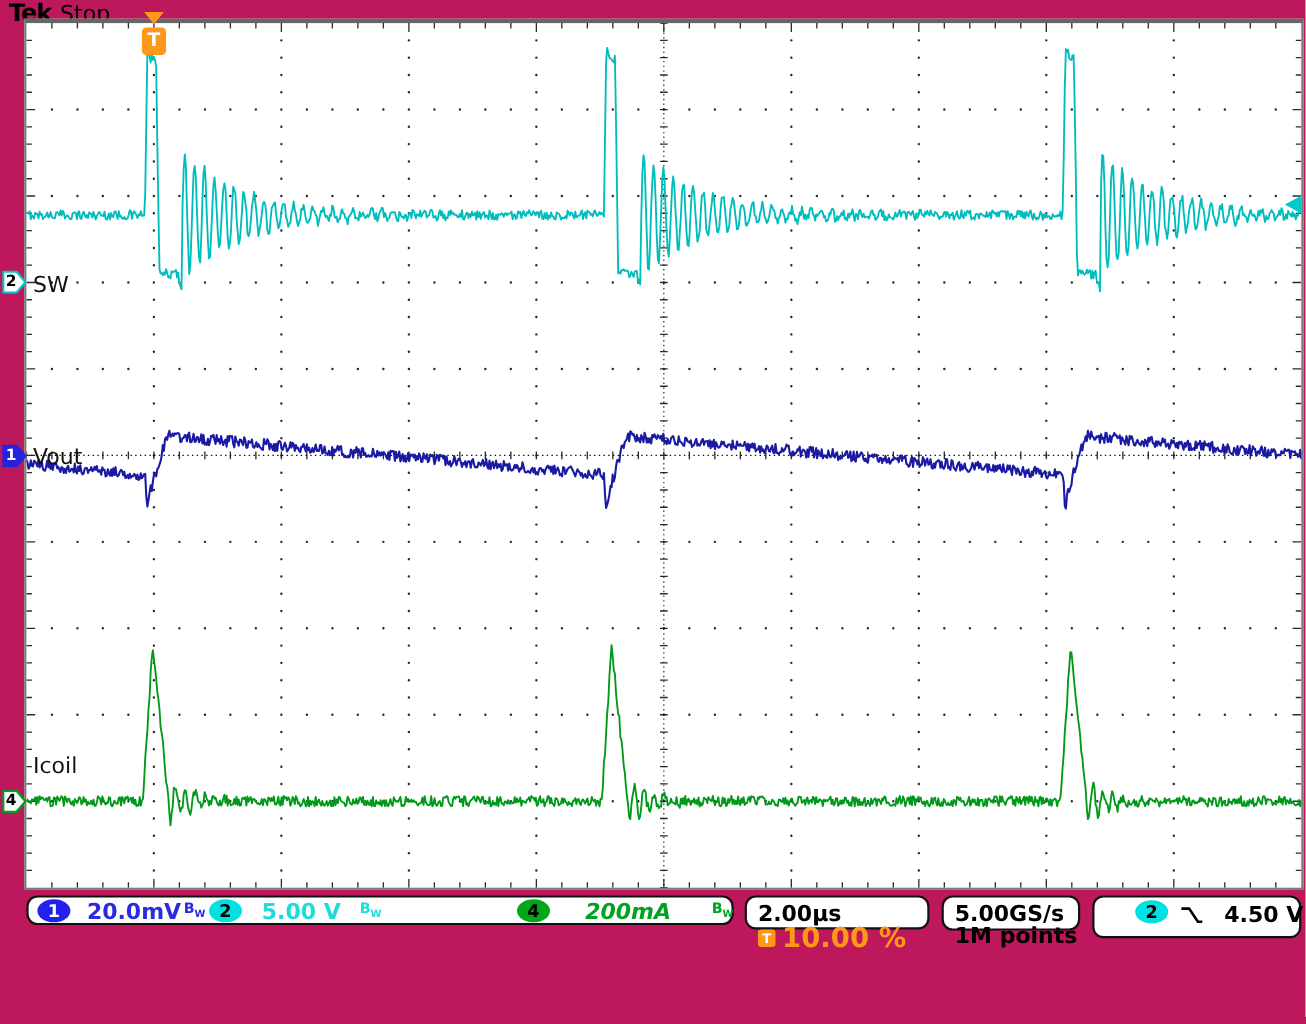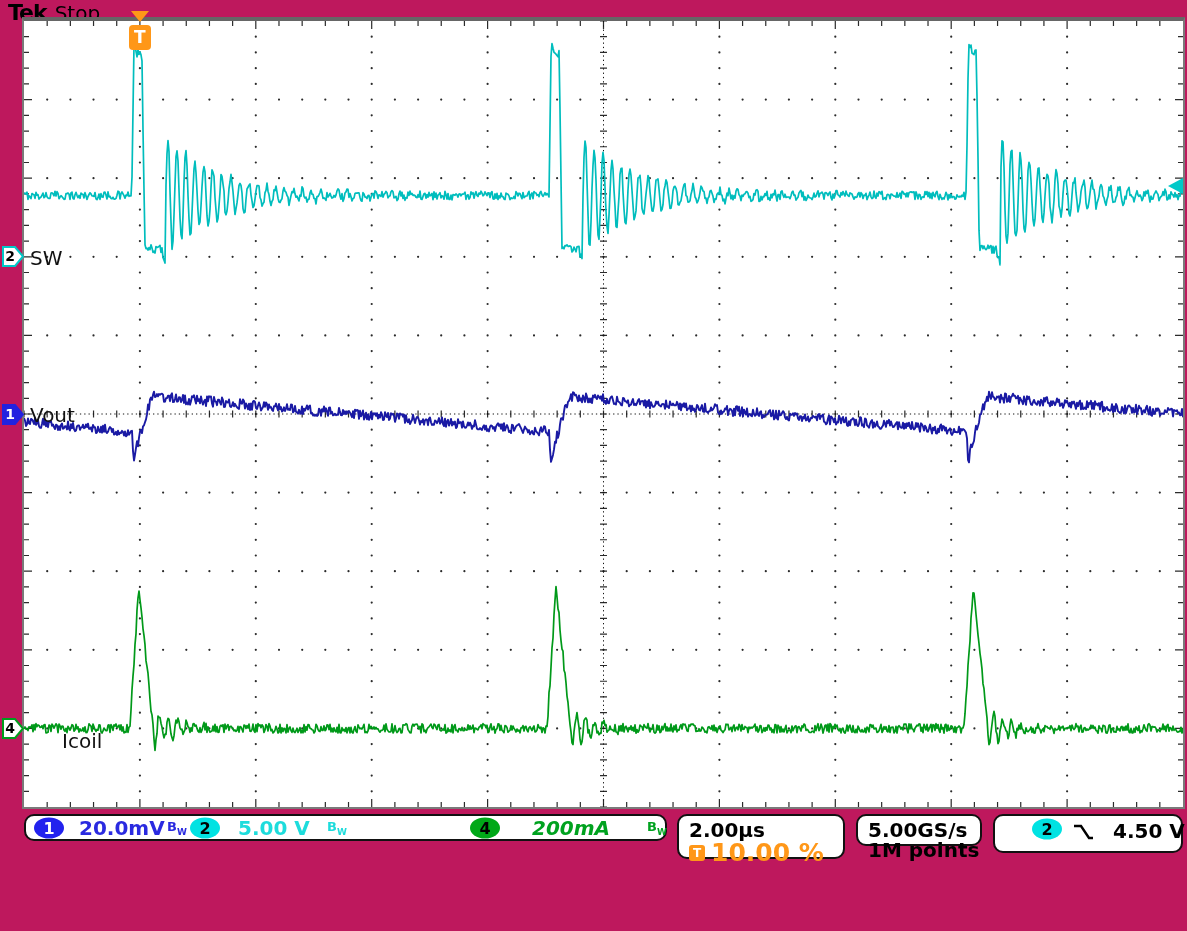--- a/index.html
+++ b/index.html
@@ -30,21 +30,21 @@
 
   
   .ch-marker{position:absolute;left:2px;width:22px;height:21px;}
   .ch-marker svg{display:block;}
   .ch-marker .digit{position:absolute;left:0;top:0;width:16px;height:21px;text-align:center;
                     font-size:14px;font-weight:bold;line-height:21px;}
 
   
   .box{position:absolute;border:2px solid #111;border-radius:10px;background:#fff;box-sizing:border-box;}
   #box-ch{left:24px;top:814px;width:643px;height:27px;}
-  #box-horiz{left:677px;top:814px;width:168px;height:45px;}
+  #box-horiz{left:677px;top:814px;width:168px;height:31px;}
   #box-acq{left:856px;top:814px;width:126px;height:32px;}
   #box-trig{left:993px;top:814px;width:190px;height:39px;}
 
   .badge{position:absolute;top:50%;transform:translateY(-50%);width:30px;height:21px;border-radius:50%;
          text-align:center;font-size:16px;font-weight:bold;line-height:21px;}
   .badge.b1{background:#2222ee;color:#fff;}
   .badge.b2{background:#00e2e2;color:#000;}
   .badge.b4{background:#00a818;color:#000;}
   .rd{position:absolute;top:50%;transform:translateY(-50%);font-size:20px;font-weight:bold;white-space:nowrap;}
   .rd.c1{color:#2a2ae0;}
@@ -79,21 +79,21 @@
         <line x1="579.5" y1="0" x2="579.5" y2="786" stroke="#141414" stroke-width="1" stroke-dasharray="1.3 3"></line>
         <line x1="0" y1="393" x2="1159" y2="393" stroke="#141414" stroke-width="1" stroke-dasharray="1.3 3"></line>
         <path d="M576,0h7M576,15.719999999999999h7M576,31.439999999999998h7M576,47.16h7M576,62.879999999999995h7M576,78.6h7M576,94.32h7M576,110.03999999999999h7M576,125.75999999999999h7M576,141.48h7M576,157.2h7M576,172.92h7M576,188.64h7M576,204.35999999999999h7M576,220.07999999999998h7M576,235.8h7M576,251.51999999999998h7M576,267.23999999999995h7M576,282.96h7M576,298.67999999999995h7M576,314.4h7M576,330.12h7M576,345.84h7M576,361.56h7M576,377.28h7M576,392.99999999999994h7M576,408.71999999999997h7M576,424.43999999999994h7M576,440.15999999999997h7M576,455.87999999999994h7M576,471.6h7M576,487.32h7M576,503.03999999999996h7M576,518.76h7M576,534.4799999999999h7M576,550.2h7M576,565.92h7M576,581.64h7M576,597.3599999999999h7M576,613.0799999999999h7M576,628.8h7M576,644.52h7M576,660.24h7M576,675.9599999999999h7M576,691.68h7M576,707.3999999999999h7M576,723.12h7M576,738.8399999999999h7M576,754.56h7M576,770.28h7M576,785.9999999999999h7M0,389.5v7M23.18,389.5v7M46.36,389.5v7M69.54,389.5v7M92.72,389.5v7M115.9,389.5v7M139.08,389.5v7M162.26000000000002,389.5v7M185.44,389.5v7M208.62000000000003,389.5v7M231.8,389.5v7M254.98000000000002,389.5v7M278.16,389.5v7M301.34000000000003,389.5v7M324.52000000000004,389.5v7M347.7,389.5v7M370.88,389.5v7M394.06000000000006,389.5v7M417.24000000000007,389.5v7M440.41999999999996,389.5v7M463.6,389.5v7M486.78000000000003,389.5v7M509.96000000000004,389.5v7M533.1400000000001,389.5v7M556.32,389.5v7M579.5,389.5v7M602.6800000000001,389.5v7M625.86,389.5v7M649.0400000000001,389.5v7M672.22,389.5v7M695.4,389.5v7M718.58,389.5v7M741.76,389.5v7M764.94,389.5v7M788.1200000000001,389.5v7M811.3,389.5v7M834.4800000000001,389.5v7M857.6600000000001,389.5v7M880.8399999999999,389.5v7M904.0200000000001,389.5v7M927.2,389.5v7M950.3800000000001,389.5v7M973.5600000000001,389.5v7M996.74,389.5v7M1019.9200000000001,389.5v7M1043.1,389.5v7M1066.2800000000002,389.5v7M1089.46,389.5v7M1112.64,389.5v7M1135.8200000000002,389.5v7M1159,389.5v7M23.18,0v5M23.18,781v5M46.36,0v5M46.36,781v5M69.54,0v5M69.54,781v5M92.72,0v5M92.72,781v5M115.9,0v8M115.9,778v8M139.08,0v5M139.08,781v5M162.26000000000002,0v5M162.26000000000002,781v5M185.44,0v5M185.44,781v5M208.62000000000003,0v5M208.62000000000003,781v5M231.8,0v8M231.8,778v8M254.98000000000002,0v5M254.98000000000002,781v5M278.16,0v5M278.16,781v5M301.34000000000003,0v5M301.34000000000003,781v5M324.52000000000004,0v5M324.52000000000004,781v5M347.7,0v8M347.7,778v8M370.88,0v5M370.88,781v5M394.06000000000006,0v5M394.06000000000006,781v5M417.24000000000007,0v5M417.24000000000007,781v5M440.41999999999996,0v5M440.41999999999996,781v5M463.6,0v8M463.6,778v8M486.78000000000003,0v5M486.78000000000003,781v5M509.96000000000004,0v5M509.96000000000004,781v5M533.1400000000001,0v5M533.1400000000001,781v5M556.32,0v5M556.32,781v5M579.5,0v8M579.5,778v8M602.6800000000001,0v5M602.6800000000001,781v5M625.86,0v5M625.86,781v5M649.0400000000001,0v5M649.0400000000001,781v5M672.22,0v5M672.22,781v5M695.4,0v8M695.4,778v8M718.58,0v5M718.58,781v5M741.76,0v5M741.76,781v5M764.94,0v5M764.94,781v5M788.1200000000001,0v5M788.1200000000001,781v5M811.3,0v8M811.3,778v8M834.4800000000001,0v5M834.4800000000001,781v5M857.6600000000001,0v5M857.6600000000001,781v5M880.8399999999999,0v5M880.8399999999999,781v5M904.0200000000001,0v5M904.0200000000001,781v5M927.2,0v8M927.2,778v8M950.3800000000001,0v5M950.3800000000001,781v5M973.5600000000001,0v5M973.5600000000001,781v5M996.74,0v5M996.74,781v5M1019.9200000000001,0v5M1019.9200000000001,781v5M1043.1,0v8M1043.1,778v8M1066.2800000000002,0v5M1066.2800000000002,781v5M1089.46,0v5M1089.46,781v5M1112.64,0v5M1112.64,781v5M1135.8200000000002,0v5M1135.8200000000002,781v5M0,15.719999999999999h5M1154,15.719999999999999h5M0,31.439999999999998h5M1154,31.439999999999998h5M0,47.16h5M1154,47.16h5M0,62.879999999999995h5M1154,62.879999999999995h5M0,78.6h8M1151,78.6h8M0,94.32h5M1154,94.32h5M0,110.03999999999999h5M1154,110.03999999999999h5M0,125.75999999999999h5M1154,125.75999999999999h5M0,141.48h5M1154,141.48h5M0,157.2h8M1151,157.2h8M0,172.92h5M1154,172.92h5M0,188.64h5M1154,188.64h5M0,204.35999999999999h5M1154,204.35999999999999h5M0,220.07999999999998h5M1154,220.07999999999998h5M0,235.8h8M1151,235.8h8M0,251.51999999999998h5M1154,251.51999999999998h5M0,267.23999999999995h5M1154,267.23999999999995h5M0,282.96h5M1154,282.96h5M0,298.67999999999995h5M1154,298.67999999999995h5M0,314.4h8M1151,314.4h8M0,330.12h5M1154,330.12h5M0,345.84h5M1154,345.84h5M0,361.56h5M1154,361.56h5M0,377.28h5M1154,377.28h5M0,392.99999999999994h8M1151,392.99999999999994h8M0,408.71999999999997h5M1154,408.71999999999997h5M0,424.43999999999994h5M1154,424.43999999999994h5M0,440.15999999999997h5M1154,440.15999999999997h5M0,455.87999999999994h5M1154,455.87999999999994h5M0,471.6h8M1151,471.6h8M0,487.32h5M1154,487.32h5M0,503.03999999999996h5M1154,503.03999999999996h5M0,518.76h5M1154,518.76h5M0,534.4799999999999h5M1154,534.4799999999999h5M0,550.2h8M1151,550.2h8M0,565.92h5M1154,565.92h5M0,581.64h5M1154,581.64h5M0,597.3599999999999h5M1154,597.3599999999999h5M0,613.0799999999999h5M1154,613.0799999999999h5M0,628.8h8M1151,628.8h8M0,644.52h5M1154,644.52h5M0,660.24h5M1154,660.24h5M0,675.9599999999999h5M1154,675.9599999999999h5M0,691.68h5M1154,691.68h5M0,707.3999999999999h8M1151,707.3999999999999h8M0,723.12h5M1154,723.12h5M0,738.8399999999999h5M1154,738.8399999999999h5M0,754.56h5M1154,754.56h5M0,770.28h5M1154,770.28h5" stroke="#141414" stroke-width="1.2" fill="none" opacity="0.9"></path>
         <polyline points="0,172.4 1,172.2 2,173.2 3,171.2 4,178.3 5,174.7 6,175.8 7,177.7 8,172.5 9,173.2 10,173.7 11,177.4 12,171.4 13,174.2 14,173.6 15,178.1 16,176.7 17,176.1 18,174.2 19,172.1 20,176.7 21,175.7 22,171.6 23,175.8 24,177.0 25,177.4 26,177.3 27,172.1 28,171.8 29,172.9 30,174.8 31,170.3 32,175.0 33,170.6 34,172.4 35,177.7 36,176.0 37,174.7 38,175.7 39,176.9 40,178.3 41,178.2 42,172.7 43,172.7 44,172.0 45,173.0 46,178.3 47,171.9 48,171.1 49,177.4 50,178.0 51,173.8 52,171.4 53,174.3 54,176.7 55,174.5 56,177.3 57,172.1 58,173.1 59,173.4 60,176.9 61,171.7 62,174.7 63,178.5 64,175.5 65,173.5 66,171.8 67,172.8 68,175.0 69,175.0 70,175.4 71,171.5 72,177.8 73,178.7 74,176.7 75,173.0 76,178.4 77,172.7 78,176.0 79,176.3 80,171.4 81,171.2 82,174.0 83,178.0 84,170.9 85,175.9 86,175.3 87,177.5 88,177.8 89,176.3 90,178.2 91,178.1 92,177.4 93,174.2 94,170.2 95,170.8 96,178.0 97,172.5 98,171.0 99,172.8 100,174.6 101,177.2 102,174.0 103,174.7 104,171.0 105,175.3 106,174.8 107,174.9 108,156.0 109,89.5 110,23.8 111,23.6 112,30.3 113,35.8 114,28.8 115,33.5 116,31.1 117,33.8 118,39.8 119,108.8 120,168.9 121,223.7 122,227.6 123,227.2 124,229.1 125,226.6 126,228.7 127,223.8 128,226.9 129,231.4 130,230.2 131,232.1 132,225.5 133,226.5 134,226.1 135,225.4 136,224.4 137,231.4 138,226.8 139,236.5 140,239.1 141,242.1 142,163.9 143,132.6 144,119.5 145,130.7 146,170.0 147,200.6 148,228.3 149,220.1 150,193.8 151,163.7 152,135.7 153,129.9 154,140.0 155,169.1 156,197.1 157,213.5 158,217.7 159,194.4 160,161.1 161,136.6 162,129.6 163,144.9 164,174.4 165,197.6 166,213.9 167,212.2 168,191.7 169,168.7 170,147.8 171,140.2 172,151.8 173,170.2 174,190.2 175,203.5 176,200.9 177,185.0 178,165.6 179,151.2 180,145.7 181,150.9 182,173.6 183,194.7 184,205.0 185,200.4 186,188.5 187,166.4 188,148.8 189,151.4 190,155.1 191,176.5 192,189.0 193,200.9 194,197.4 195,184.6 196,171.2 197,153.5 198,155.3 199,163.2 200,170.0 201,191.2 202,193.8 203,190.0 204,180.3 205,167.5 206,161.0 207,153.3 208,161.4 209,170.5 210,182.6 211,193.5 212,187.7 213,181.9 214,173.4 215,164.5 216,162.5 217,164.3 218,172.0 219,187.5 220,191.8 221,191.1 222,178.2 223,168.0 224,166.3 225,164.2 226,163.0 227,173.8 228,179.8 229,186.5 230,184.8 231,178.1 232,169.8 233,164.7 234,164.5 235,165.0 236,176.5 237,178.8 238,185.2 239,182.6 240,181.2 241,171.6 242,169.4 243,162.2 244,170.2 245,173.6 246,180.3 247,184.5 248,180.3 249,178.5 250,168.9 251,169.7 252,165.2 253,171.2 254,177.2 255,181.0 256,181.6 257,179.2 258,177.7 259,170.0 260,166.6 261,170.3 262,171.2 263,174.5 264,176.1 265,184.4 266,179.3 267,174.6 268,170.6 269,171.6 270,167.4 271,172.8 272,176.2 273,175.1 274,177.6 275,179.9 276,174.0 277,175.1 278,165.8 279,167.4 280,175.3 281,177.1 282,176.1 283,181.2 284,178.4 285,178.1 286,172.1 287,169.3 288,173.2 289,173.3 290,177.5 291,177.5 292,183.0 293,175.7 294,175.5 295,173.6 296,171.5 297,168.0 298,171.8 299,177.4 300,176.8 301,177.7 302,179.4 303,171.7 304,176.0 305,174.6 306,172.3 307,175.1 308,177.1 309,176.6 310,174.4 311,176.2 312,174.1 313,169.9 314,167.9 315,169.0 316,174.9 317,178.2 318,172.7 319,180.3 320,177.6 321,172.0 322,170.9 323,168.0 324,168.3 325,176.4 326,172.5 327,175.8 328,180.0 329,177.5 330,176.9 331,172.6 332,172.0 333,172.2 334,171.9 335,171.9 336,176.4 337,179.5 338,180.2 339,171.7 340,173.0 341,176.1 342,176.0 343,177.6 344,174.6 345,174.3 346,180.0 347,176.2 348,173.0 349,172.4 350,177.2 351,169.8 352,170.6 353,173.0 354,177.4 355,173.8 356,174.4 357,175.4 358,170.6 359,176.2 360,173.4 361,172.4 362,170.5 363,171.7 364,176.8 365,175.3 366,174.9 367,170.8 368,169.6 369,170.8 370,176.8 371,176.4 372,175.3 373,179.6 374,178.3 375,172.7 376,170.1 377,175.0 378,171.2 379,177.5 380,174.1 381,179.3 382,176.6 383,177.1 384,171.2 385,174.4 386,170.2 387,173.5 388,172.5 389,174.3 390,174.1 391,174.5 392,176.3 393,176.6 394,173.7 395,176.1 396,170.0 397,178.2 398,178.4 399,175.4 400,172.7 401,172.3 402,177.2 403,173.5 404,176.1 405,171.4 406,174.9 407,174.2 408,172.4 409,178.7 410,170.9 411,176.4 412,172.1 413,178.0 414,174.2 415,173.3 416,171.7 417,176.9 418,174.7 419,175.2 420,178.2 421,170.4 422,173.7 423,178.1 424,172.5 425,178.4 426,178.4 427,174.2 428,178.9 429,173.6 430,173.9 431,174.3 432,172.9 433,173.8 434,176.1 435,173.0 436,172.8 437,174.8 438,173.2 439,173.2 440,172.8 441,171.2 442,178.3 443,174.4 444,173.8 445,178.1 446,176.6 447,170.9 448,173.0 449,171.7 450,177.2 451,173.0 452,170.7 453,174.5 454,175.5 455,172.0 456,173.2 457,170.2 458,172.1 459,174.8 460,173.8 461,170.9 462,172.8 463,174.7 464,171.8 465,171.8 466,176.5 467,171.8 468,170.6 469,177.7 470,178.2 471,172.9 472,177.4 473,172.3 474,178.5 475,174.8 476,176.9 477,172.1 478,175.6 479,175.5 480,178.0 481,178.6 482,172.2 483,172.9 484,173.2 485,174.9 486,178.6 487,176.8 488,177.4 489,177.3 490,175.5 491,177.6 492,170.6 493,172.1 494,175.0 495,172.2 496,172.5 497,175.3 498,177.6 499,171.5 500,176.6 501,175.6 502,175.0 503,175.0 504,172.2 505,170.3 506,178.2 507,173.7 508,172.0 509,177.6 510,170.5 511,171.7 512,172.0 513,174.3 514,173.6 515,175.7 516,171.5 517,170.4 518,173.7 519,175.4 520,173.7 521,171.7 522,174.0 523,172.4 524,173.7 525,175.9 526,104.2 527,35.2 528,22.6 529,27.3 530,31.3 531,32.2 532,33.2 533,34.5 534,35.8 535,29.7 536,88.6 537,157.5 538,227.5 539,226.2 540,227.8 541,224.5 542,224.9 543,223.8 544,225.3 545,225.3 546,224.8 547,225.6 548,231.0 549,229.8 550,226.1 551,228.3 552,230.8 553,225.9 554,225.5 555,225.3 556,236.0 557,233.0 558,237.6 559,175.2 560,136.3 561,120.0 562,126.7 563,160.7 564,192.6 565,223.2 566,224.1 567,201.3 568,167.3 569,144.4 570,129.3 571,136.9 572,159.4 573,191.7 574,213.8 575,218.3 576,196.5 577,172.8 578,142.2 579,131.3 580,139.7 581,166.3 582,190.0 583,205.7 584,212.4 585,194.1 586,171.8 587,149.3 588,139.3 589,148.2 590,169.0 591,185.0 592,205.5 593,206.4 594,190.4 595,175.5 596,153.2 597,147.6 598,147.2 599,171.3 600,188.0 601,201.3 602,202.8 603,190.6 604,168.7 605,153.4 606,148.1 607,154.5 608,169.5 609,184.1 610,198.7 611,195.4 612,189.9 613,173.0 614,157.1 615,156.5 616,154.3 617,165.7 618,187.2 619,191.3 620,193.0 621,183.2 622,172.9 623,164.3 624,154.5 625,157.6 626,170.9 627,180.8 628,189.8 629,190.2 630,184.6 631,170.3 632,159.0 633,158.7 634,158.0 635,167.8 636,179.2 637,189.9 638,188.5 639,183.7 640,169.3 641,165.0 642,158.9 643,161.6 644,170.1 645,178.2 646,187.5 647,187.1 648,181.7 649,169.7 650,166.0 651,165.3 652,167.3 653,171.8 654,183.5 655,184.1 656,181.2 657,179.7 658,173.6 659,167.4 660,163.6 661,162.7 662,174.6 663,175.4 664,181.2 665,181.0 666,179.8 667,173.2 668,169.6 669,162.3 670,168.3 671,176.0 672,177.7 673,181.8 674,180.0 675,176.8 676,171.3 677,165.2 678,166.7 679,170.0 680,170.5 681,177.4 682,177.1 683,182.3 684,177.3 685,175.8 686,170.2 687,169.4 688,172.2 689,175.3 690,181.4 691,177.9 692,178.3 693,173.2 694,172.0 695,173.5 696,166.1 697,173.7 698,174.3 699,179.8 700,178.1 701,182.8 702,177.7 703,172.1 704,174.7 705,167.0 706,172.2 707,177.9 708,174.1 709,178.7 710,174.5 711,177.2 712,170.2 713,167.8 714,168.4 715,173.8 716,175.0 717,179.6 718,174.0 719,175.3 720,173.3 721,172.8 722,170.9 723,170.6 724,172.2 725,176.6 726,175.3 727,180.4 728,179.7 729,178.7 730,172.5 731,174.1 732,169.2 733,168.7 734,170.3 735,180.4 736,180.1 737,175.4 738,179.0 739,175.7 740,175.8 741,172.6 742,174.5 743,170.4 744,178.3 745,176.9 746,179.3 747,173.3 748,176.8 749,172.8 750,173.9 751,169.2 752,175.1 753,180.0 754,173.6 755,173.7 756,178.4 757,170.7 758,169.8 759,174.0 760,176.3 761,173.2 762,176.5 763,176.2 764,176.0 765,176.0 766,177.7 767,174.7 768,171.1 769,170.2 770,174.4 771,174.2 772,179.1 773,177.5 774,176.3 775,171.9 776,170.4 777,169.5 778,175.6 779,171.0 780,179.1 781,175.7 782,179.5 783,177.6 784,174.0 785,176.4 786,176.8 787,177.0 788,178.6 789,176.0 790,172.1 791,176.1 792,175.4 793,172.3 794,169.9 795,175.8 796,172.4 797,172.0 798,171.1 799,173.0 800,178.1 801,171.9 802,171.7 803,172.7 804,174.5 805,172.2 806,170.9 807,176.7 808,178.9 809,173.0 810,177.1 811,174.5 812,169.6 813,169.7 814,173.9 815,174.6 816,176.1 817,171.6 818,174.0 819,170.6 820,173.1 821,175.0 822,170.2 823,173.3 824,174.6 825,175.4 826,171.8 827,172.6 828,173.1 829,175.9 830,178.2 831,175.8 832,176.4 833,176.0 834,172.5 835,171.5 836,176.0 837,171.7 838,173.1 839,177.5 840,174.2 841,174.5 842,172.3 843,178.6 844,176.0 845,174.1 846,171.1 847,175.8 848,177.6 849,176.8 850,170.1 851,175.8 852,177.4 853,172.2 854,175.0 855,170.7 856,171.1 857,173.0 858,170.4 859,178.5 860,177.5 861,176.6 862,178.6 863,173.8 864,173.4 865,173.9 866,177.7 867,173.0 868,173.3 869,174.3 870,175.1 871,175.2 872,176.3 873,171.7 874,176.2 875,174.7 876,172.1 877,177.4 878,170.3 879,171.0 880,173.2 881,172.6 882,175.8 883,171.8 884,175.9 885,171.8 886,171.1 887,170.8 888,171.5 889,171.1 890,170.9 891,178.3 892,170.9 893,173.7 894,177.9 895,173.4 896,173.8 897,178.4 898,176.2 899,175.8 900,176.4 901,170.6 902,173.5 903,170.6 904,175.6 905,171.3 906,177.0 907,172.4 908,177.6 909,171.4 910,174.3 911,175.8 912,171.5 913,170.3 914,175.6 915,178.6 916,173.3 917,176.1 918,178.4 919,176.9 920,178.0 921,174.9 922,171.3 923,173.6 924,178.8 925,173.6 926,176.9 927,173.2 928,176.6 929,175.6 930,175.6 931,178.2 932,177.8 933,173.8 934,175.6 935,176.1 936,175.2 937,175.9 938,174.2 939,175.4 940,171.3 941,178.4 942,171.1 943,124.4 944,57.4 945,23.6 946,26.4 947,24.1 948,32.2 949,32.8 950,33.6 951,29.4 952,29.0 953,75.4 954,136.5 955,209.4 956,229.4 957,224.8 958,224.6 959,227.7 960,225.0 961,227.7 962,228.7 963,227.4 964,224.2 965,227.5 966,225.2 967,224.6 968,232.2 969,225.4 970,232.1 971,226.6 972,225.2 973,234.0 974,236.7 975,235.9 976,243.9 977,146.1 978,119.9 979,120.9 980,146.2 981,188.5 982,215.0 983,222.2 984,212.4 985,179.2 986,143.5 987,130.6 988,129.4 989,158.2 990,189.0 991,211.9 992,214.6 993,209.3 994,182.0 995,151.6 996,131.6 997,139.5 998,158.4 999,188.7 1000,207.5 1001,210.9 1002,202.1 1003,176.3 1004,149.5 1005,141.4 1006,144.5 1007,159.8 1008,181.3 1009,198.5 1010,204.9 1011,198.2 1012,179.8 1013,160.3 1014,147.5 1015,147.0 1016,163.9 1017,179.2 1018,196.9 1019,201.3 1020,191.9 1021,174.7 1022,160.2 1023,153.3 1024,154.9 1025,162.9 1026,185.8 1027,192.6 1028,201.8 1029,191.3 1030,179.5 1031,158.8 1032,148.7 1033,152.8 1034,162.8 1035,185.1 1036,188.7 1037,196.1 1038,188.7 1039,172.9 1040,160.7 1041,159.1 1042,159.0 1043,166.5 1044,176.9 1045,192.7 1046,194.9 1047,187.9 1048,174.0 1049,161.7 1050,161.8 1051,156.8 1052,171.7 1053,180.4 1054,190.8 1055,185.8 1056,181.1 1057,170.6 1058,165.7 1059,163.4 1060,159.2 1061,166.3 1062,182.2 1063,187.6 1064,186.4 1065,180.3 1066,172.2 1067,164.7 1068,159.1 1069,167.9 1070,168.4 1071,175.5 1072,188.2 1073,182.3 1074,179.1 1075,175.0 1076,166.2 1077,163.6 1078,165.8 1079,174.9 1080,176.6 1081,181.3 1082,184.3 1083,178.5 1084,175.3 1085,166.1 1086,169.2 1087,164.5 1088,175.0 1089,181.3 1090,181.0 1091,180.7 1092,176.5 1093,174.5 1094,166.2 1095,169.1 1096,165.7 1097,174.1 1098,180.3 1099,184.5 1100,182.3 1101,175.4 1102,177.9 1103,170.2 1104,168.4 1105,166.3 1106,174.5 1107,173.8 1108,175.8 1109,176.3 1110,180.8 1111,176.7 1112,172.9 1113,169.7 1114,174.0 1115,175.4 1116,174.0 1117,175.8 1118,179.7 1119,177.3 1120,170.8 1121,175.0 1122,170.1 1123,172.4 1124,169.2 1125,175.6 1126,181.0 1127,175.2 1128,178.2 1129,178.0 1130,173.6 1131,171.9 1132,170.0 1133,171.9 1134,173.4 1135,179.6 1136,176.9 1137,175.6 1138,174.6 1139,170.6 1140,174.4 1141,168.2 1142,170.7 1143,179.0 1144,178.2 1145,173.9 1146,177.8 1147,170.8 1148,173.1 1149,174.0 1150,176.0 1151,171.6 1152,175.9 1153,173.6 1154,178.6 1155,174.5 1156,175.0 1157,168.5 1158,168.7 1159,170.2 " fill="none" stroke="#00bdbd" stroke-width="1.7" stroke-linejoin="round"></polyline>
         <polyline points="0,397.0 1,399.6 2,405.1 3,403.2 4,397.5 5,402.4 6,403.0 7,397.9 8,398.6 9,400.3 10,403.0 11,397.1 12,403.9 13,402.2 14,399.0 15,405.2 16,406.7 17,406.9 18,402.8 19,397.7 20,403.8 21,398.6 22,405.4 23,400.5 24,406.2 25,400.2 26,401.0 27,400.1 28,404.7 29,403.4 30,406.1 31,408.1 32,403.6 33,404.3 34,409.0 35,405.2 36,409.0 37,404.1 38,402.5 39,407.8 40,407.1 41,405.1 42,405.4 43,408.4 44,400.4 45,407.9 46,409.4 47,403.2 48,407.2 49,402.0 50,408.2 51,410.2 52,409.5 53,405.2 54,404.4 55,404.4 56,408.9 57,406.4 58,406.3 59,403.7 60,407.3 61,406.7 62,403.4 63,406.0 64,402.6 65,407.7 66,407.9 67,406.4 68,410.6 69,403.9 70,406.2 71,406.1 72,412.1 73,411.4 74,405.7 75,409.7 76,411.3 77,405.8 78,411.7 79,404.8 80,410.8 81,403.7 82,410.9 83,412.0 84,410.7 85,407.8 86,406.1 87,407.1 88,411.0 89,407.9 90,413.5 91,413.1 92,410.8 93,414.0 94,409.7 95,413.4 96,411.7 97,412.0 98,409.8 99,410.8 100,414.5 101,410.5 102,415.3 103,414.3 104,409.2 105,413.7 106,412.1 107,410.2 108,409.8 109,430.2 110,439.5 111,433.5 112,426.8 113,420.1 114,425.4 115,416.6 116,410.4 117,408.8 118,412.1 119,405.4 120,404.3 121,401.3 122,398.4 123,393.2 124,383.5 125,388.9 126,378.4 127,376.5 128,378.9 129,373.9 130,370.6 131,376.1 132,375.5 133,373.1 134,375.3 135,373.0 136,373.7 137,372.9 138,372.7 139,373.7 140,380.8 141,380.6 142,377.3 143,377.1 144,374.6 145,374.7 146,380.2 147,374.0 148,372.3 149,381.1 150,380.9 151,378.0 152,373.4 153,380.7 154,380.3 155,376.3 156,376.5 157,381.0 158,378.9 159,373.9 160,382.0 161,374.4 162,383.3 163,381.6 164,383.4 165,378.0 166,383.7 167,380.2 168,375.2 169,376.1 170,374.3 171,378.8 172,382.6 173,374.6 174,380.1 175,378.2 176,382.4 177,375.5 178,380.5 179,383.6 180,380.2 181,378.7 182,385.1 183,375.5 184,380.2 185,375.3 186,375.8 187,375.5 188,382.4 189,385.7 190,375.9 191,380.3 192,380.7 193,384.2 194,378.6 195,378.7 196,381.3 197,383.6 198,376.5 199,379.1 200,386.0 201,385.9 202,380.0 203,381.3 204,381.5 205,378.5 206,385.2 207,386.1 208,384.5 209,381.1 210,385.4 211,382.8 212,384.9 213,386.3 214,387.2 215,387.9 216,378.1 217,382.1 218,382.8 219,378.4 220,380.0 221,387.5 222,382.5 223,384.7 224,388.3 225,382.6 226,389.0 227,382.4 228,388.9 229,380.6 230,379.9 231,381.0 232,387.2 233,387.9 234,384.6 235,381.5 236,384.4 237,389.5 238,387.8 239,386.0 240,381.1 241,385.9 242,381.5 243,383.1 244,388.9 245,383.5 246,386.7 247,386.0 248,388.8 249,390.0 250,385.1 251,385.3 252,382.6 253,386.2 254,389.4 255,383.0 256,388.4 257,386.1 258,390.5 259,389.6 260,386.3 261,390.0 262,387.7 263,383.1 264,388.9 265,387.9 266,389.1 267,383.5 268,383.6 269,391.4 270,390.2 271,384.9 272,390.8 273,391.4 274,392.7 275,388.8 276,392.0 277,392.7 278,385.4 279,393.1 280,387.6 281,389.7 282,387.2 283,384.4 284,388.5 285,385.2 286,384.6 287,392.5 288,391.8 289,394.5 290,393.5 291,394.8 292,393.7 293,394.9 294,394.2 295,387.6 296,389.0 297,394.9 298,388.2 299,390.6 300,385.5 301,390.5 302,387.3 303,390.7 304,394.9 305,386.6 306,386.5 307,392.6 308,390.8 309,394.4 310,393.9 311,392.7 312,394.2 313,393.4 314,393.8 315,386.9 316,391.1 317,394.1 318,394.3 319,388.9 320,393.0 321,390.3 322,393.2 323,390.3 324,391.9 325,390.1 326,391.7 327,393.9 328,396.2 329,390.2 330,397.1 331,388.7 332,389.9 333,389.0 334,389.3 335,397.9 336,389.8 337,395.3 338,393.0 339,389.5 340,398.5 341,395.8 342,391.7 343,398.3 344,393.4 345,398.8 346,396.4 347,390.9 348,398.3 349,392.1 350,393.2 351,392.2 352,394.8 353,392.2 354,397.6 355,393.6 356,396.6 357,391.2 358,393.6 359,399.0 360,398.6 361,391.1 362,394.9 363,396.0 364,392.0 365,399.0 366,397.7 367,392.3 368,393.6 369,392.7 370,394.8 371,400.9 372,397.4 373,392.5 374,393.3 375,397.8 376,392.4 377,393.6 378,393.2 379,395.7 380,393.5 381,401.8 382,394.1 383,400.0 384,401.3 385,398.1 386,403.0 387,400.8 388,399.1 389,393.6 390,397.9 391,402.0 392,397.9 393,396.0 394,396.3 395,399.2 396,403.5 397,399.9 398,401.2 399,398.2 400,403.7 401,399.4 402,398.3 403,398.8 404,404.2 405,397.7 406,396.4 407,401.3 408,403.9 409,403.5 410,403.7 411,399.4 412,400.2 413,402.2 414,399.8 415,397.1 416,402.7 417,401.0 418,396.4 419,403.1 420,405.1 421,397.7 422,405.7 423,400.5 424,398.8 425,404.6 426,401.9 427,397.9 428,404.6 429,401.0 430,403.4 431,400.6 432,407.1 433,405.9 434,398.2 435,402.4 436,401.3 437,401.1 438,406.7 439,400.4 440,405.4 441,406.8 442,406.5 443,404.6 444,401.5 445,404.5 446,401.7 447,403.9 448,407.9 449,404.7 450,405.5 451,399.2 452,403.4 453,407.7 454,408.4 455,408.3 456,407.0 457,408.2 458,408.9 459,405.7 460,404.3 461,408.6 462,404.7 463,410.1 464,408.4 465,410.4 466,405.9 467,404.4 468,404.8 469,407.7 470,406.1 471,410.0 472,405.7 473,403.6 474,402.3 475,404.9 476,403.2 477,407.8 478,403.2 479,409.9 480,402.2 481,409.5 482,406.5 483,404.1 484,406.6 485,411.0 486,409.9 487,412.1 488,403.7 489,404.3 490,409.9 491,407.6 492,405.4 493,404.3 494,403.8 495,403.0 496,405.2 497,407.1 498,409.6 499,412.0 500,408.6 501,405.6 502,407.5 503,408.5 504,411.4 505,409.1 506,413.3 507,411.6 508,409.9 509,412.8 510,413.5 511,406.8 512,410.2 513,411.3 514,412.5 515,414.3 516,409.1 517,406.2 518,410.9 519,409.4 520,405.2 521,405.6 522,411.5 523,412.4 524,414.3 525,409.0 526,428.7 527,440.8 528,437.5 529,433.9 530,428.4 531,420.6 532,421.8 533,410.4 534,416.8 535,412.8 536,403.4 537,397.4 538,397.1 539,398.8 540,390.4 541,384.5 542,383.9 543,386.4 544,380.8 545,379.8 546,377.5 547,373.1 548,380.0 549,371.2 550,371.9 551,374.3 552,373.7 553,376.8 554,380.3 555,374.5 556,379.5 557,377.4 558,381.3 559,374.5 560,376.9 561,381.0 562,372.4 563,375.8 564,381.4 565,377.5 566,381.3 567,377.4 568,382.1 569,374.4 570,376.3 571,373.8 572,376.7 573,378.1 574,374.5 575,375.8 576,377.6 577,375.3 578,379.8 579,373.3 580,381.7 581,379.9 582,382.9 583,378.0 584,382.0 585,382.2 586,377.7 587,376.1 588,375.4 589,379.2 590,383.0 591,382.5 592,383.5 593,375.7 594,380.3 595,381.0 596,381.8 597,383.9 598,384.4 599,376.9 600,377.3 601,380.3 602,380.3 603,381.7 604,379.3 605,385.3 606,384.0 607,383.6 608,380.3 609,378.0 610,384.1 611,382.8 612,384.2 613,382.3 614,379.4 615,378.1 616,383.4 617,380.3 618,380.1 619,379.9 620,384.6 621,379.2 622,386.5 623,380.3 624,385.0 625,378.9 626,387.3 627,381.1 628,384.0 629,385.9 630,385.7 631,384.4 632,380.4 633,382.6 634,380.7 635,384.2 636,384.7 637,385.4 638,383.1 639,383.0 640,383.3 641,387.9 642,379.5 643,385.8 644,385.3 645,387.0 646,380.5 647,383.7 648,384.2 649,382.6 650,384.3 651,384.2 652,384.3 653,380.8 654,383.3 655,388.1 656,382.5 657,389.3 658,383.2 659,385.6 660,382.1 661,386.3 662,382.5 663,389.3 664,387.6 665,387.6 666,384.6 667,390.5 668,384.8 669,389.0 670,387.6 671,390.9 672,388.7 673,384.0 674,385.1 675,389.0 676,389.5 677,386.5 678,384.1 679,390.5 680,391.0 681,382.6 682,390.5 683,390.7 684,392.0 685,390.1 686,390.0 687,386.4 688,389.4 689,388.4 690,386.6 691,383.2 692,384.7 693,384.1 694,391.4 695,392.8 696,393.3 697,389.4 698,392.9 699,390.9 700,390.5 701,387.5 702,388.4 703,384.9 704,394.1 705,389.9 706,387.8 707,388.3 708,389.9 709,395.0 710,387.6 711,394.4 712,385.6 713,385.2 714,389.7 715,385.7 716,394.9 717,391.7 718,386.3 719,395.3 720,388.6 721,391.5 722,393.6 723,387.5 724,395.6 725,393.1 726,393.0 727,394.6 728,395.2 729,388.6 730,392.9 731,394.8 732,393.8 733,387.3 734,393.7 735,394.9 736,391.1 737,390.2 738,397.2 739,394.0 740,396.2 741,394.1 742,393.8 743,393.5 744,392.4 745,390.0 746,389.1 747,395.2 748,394.4 749,389.4 750,398.3 751,397.0 752,389.6 753,397.4 754,398.6 755,389.7 756,394.4 757,394.1 758,392.0 759,390.2 760,391.4 761,396.3 762,398.1 763,395.8 764,398.8 765,399.5 766,392.8 767,393.7 768,393.7 769,392.2 770,394.9 771,392.0 772,393.4 773,392.4 774,397.5 775,399.0 776,395.1 777,395.3 778,400.0 779,396.0 780,397.5 781,393.5 782,399.5 783,399.0 784,395.4 785,400.6 786,399.2 787,396.8 788,397.2 789,394.8 790,395.8 791,396.5 792,395.4 793,399.3 794,393.7 795,392.9 796,398.0 797,394.6 798,395.4 799,393.4 800,400.6 801,401.2 802,403.3 803,402.3 804,397.5 805,394.4 806,403.4 807,395.4 808,396.5 809,398.0 810,401.3 811,397.2 812,403.5 813,401.3 814,401.5 815,394.6 816,397.1 817,402.3 818,397.6 819,395.9 820,401.4 821,400.7 822,396.5 823,404.2 824,405.0 825,400.3 826,404.3 827,398.9 828,398.5 829,397.2 830,398.3 831,404.2 832,398.7 833,403.9 834,405.1 835,402.9 836,396.2 837,396.7 838,404.6 839,403.5 840,406.2 841,397.4 842,398.2 843,404.3 844,405.3 845,406.8 846,402.8 847,400.3 848,399.1 849,406.8 850,401.4 851,405.8 852,404.0 853,400.4 854,405.2 855,406.0 856,407.8 857,407.8 858,406.1 859,404.5 860,399.8 861,402.4 862,405.9 863,399.9 864,402.0 865,398.8 866,404.6 867,400.5 868,403.8 869,406.0 870,405.8 871,404.0 872,402.3 873,401.0 874,408.3 875,401.3 876,405.7 877,406.7 878,406.7 879,401.7 880,407.9 881,402.7 882,407.0 883,402.2 884,405.1 885,401.6 886,406.3 887,408.1 888,401.0 889,406.9 890,408.4 891,407.5 892,401.9 893,405.9 894,402.3 895,406.2 896,410.7 897,402.3 898,403.3 899,405.6 900,409.6 901,404.7 902,406.3 903,410.6 904,410.8 905,407.4 906,403.5 907,408.4 908,412.6 909,406.6 910,409.1 911,405.7 912,412.4 913,412.6 914,407.7 915,411.2 916,405.1 917,403.4 918,409.5 919,405.0 920,405.6 921,409.6 922,406.6 923,412.6 924,409.6 925,408.7 926,407.3 927,412.3 928,413.9 929,411.9 930,407.9 931,411.1 932,410.9 933,411.4 934,411.1 935,405.7 936,413.0 937,408.0 938,409.5 939,408.0 940,408.7 941,410.0 942,411.8 943,417.3 944,438.9 945,441.3 946,428.9 947,423.5 948,426.1 949,422.6 950,420.0 951,411.3 952,404.7 953,408.5 954,405.0 955,401.7 956,393.8 957,393.2 958,388.7 959,383.2 960,388.6 961,381.3 962,380.5 963,375.6 964,380.0 965,370.6 966,374.9 967,377.9 968,371.3 969,375.6 970,376.3 971,378.9 972,378.1 973,375.6 974,376.3 975,375.2 976,381.6 977,373.7 978,377.8 979,377.0 980,381.7 981,372.4 982,372.8 983,380.8 984,380.2 985,375.0 986,381.0 987,376.0 988,375.2 989,372.7 990,374.8 991,374.8 992,377.3 993,376.8 994,374.8 995,382.7 996,376.6 997,378.8 998,380.4 999,383.2 1000,375.5 1001,379.6 1002,383.8 1003,375.2 1004,377.9 1005,375.7 1006,380.0 1007,383.5 1008,384.0 1009,381.2 1010,378.9 1011,381.6 1012,382.8 1013,383.8 1014,380.2 1015,380.6 1016,384.7 1017,378.7 1018,380.3 1019,384.6 1020,376.9 1021,380.6 1022,376.6 1023,376.2 1024,382.0 1025,381.9 1026,385.3 1027,380.2 1028,384.2 1029,380.1 1030,381.6 1031,384.2 1032,381.4 1033,377.4 1034,381.0 1035,378.6 1036,385.0 1037,383.6 1038,382.2 1039,386.9 1040,384.3 1041,379.1 1042,381.6 1043,379.7 1044,382.5 1045,385.5 1046,381.6 1047,386.5 1048,380.6 1049,382.4 1050,380.6 1051,384.3 1052,387.9 1053,381.7 1054,385.2 1055,381.6 1056,379.7 1057,388.3 1058,382.2 1059,388.1 1060,387.7 1061,386.4 1062,388.1 1063,380.3 1064,386.3 1065,381.9 1066,382.9 1067,379.8 1068,387.8 1069,381.9 1070,388.2 1071,380.2 1072,383.7 1073,382.7 1074,384.5 1075,382.1 1076,388.6 1077,381.7 1078,380.7 1079,390.7 1080,385.9 1081,389.7 1082,386.9 1083,386.0 1084,389.0 1085,388.7 1086,389.8 1087,388.9 1088,383.2 1089,391.0 1090,385.5 1091,390.4 1092,383.0 1093,385.2 1094,390.3 1095,391.0 1096,392.0 1097,391.3 1098,386.0 1099,388.7 1100,392.5 1101,384.4 1102,392.1 1103,388.5 1104,385.0 1105,384.4 1106,385.7 1107,386.6 1108,391.7 1109,387.0 1110,391.4 1111,390.9 1112,383.7 1113,393.1 1114,389.4 1115,384.8 1116,387.1 1117,387.1 1118,393.3 1119,390.4 1120,389.2 1121,391.5 1122,386.7 1123,384.8 1124,390.3 1125,393.5 1126,385.9 1127,394.0 1128,394.9 1129,388.0 1130,393.1 1131,392.0 1132,387.5 1133,389.8 1134,387.3 1135,388.7 1136,394.6 1137,392.9 1138,392.4 1139,392.8 1140,392.8 1141,389.1 1142,391.0 1143,391.3 1144,387.0 1145,388.8 1146,388.9 1147,387.8 1148,387.9 1149,395.5 1150,388.9 1151,389.7 1152,390.0 1153,389.2 1154,392.0 1155,391.5 1156,394.3 1157,394.0 1158,387.9 1159,396.0 " fill="none" stroke="#1a1aa4" stroke-width="1.9" stroke-linejoin="round"></polyline>
         <polyline points="0,707.9 1,705.9 2,708.1 3,708.0 4,709.5 5,705.8 6,706.2 7,706.3 8,703.8 9,710.7 10,703.5 11,708.9 12,702.7 13,705.6 14,703.9 15,704.4 16,706.4 17,706.2 18,704.7 19,707.7 20,703.9 21,703.7 22,712.0 23,711.7 24,711.3 25,704.0 26,704.5 27,710.5 28,703.1 29,704.7 30,707.1 31,704.9 32,702.8 33,704.3 34,711.7 35,703.0 36,704.9 37,708.2 38,705.0 39,705.3 40,708.9 41,710.3 42,707.3 43,711.6 44,705.4 45,707.1 46,709.2 47,706.7 48,703.7 49,704.4 50,710.2 51,709.0 52,703.4 53,707.8 54,705.8 55,711.1 56,707.8 57,709.8 58,709.6 59,706.9 60,710.4 61,705.9 62,711.6 63,711.5 64,708.8 65,702.8 66,704.2 67,705.1 68,710.3 69,703.0 70,705.8 71,708.5 72,710.4 73,708.5 74,709.2 75,703.8 76,704.1 77,710.9 78,712.0 79,709.9 80,707.0 81,708.7 82,709.7 83,709.6 84,704.3 85,703.8 86,711.3 87,703.5 88,705.6 89,709.4 90,703.8 91,705.1 92,703.0 93,706.2 94,705.9 95,704.1 96,708.8 97,703.9 98,710.1 99,705.9 100,711.9 101,710.8 102,711.4 103,703.6 104,711.3 105,706.3 106,705.2 107,689.3 108,668.6 109,655.1 110,643.6 111,623.4 112,612.8 113,589.0 114,576.9 115,570.0 116,579.0 117,586.9 118,596.2 119,607.8 120,614.6 121,623.7 122,639.9 123,645.7 124,652.2 125,664.3 126,678.3 127,690.2 128,693.9 129,703.1 130,718.1 131,729.3 132,718.3 133,712.5 134,695.1 135,696.3 136,696.5 137,702.2 138,706.1 139,712.4 140,716.9 141,713.2 142,713.3 143,701.1 144,697.4 145,698.1 146,705.4 147,713.1 148,716.7 149,719.7 150,714.9 151,705.5 152,699.1 153,701.9 154,697.2 155,700.6 156,706.9 157,708.6 158,708.2 159,713.3 160,710.9 161,708.7 162,699.1 163,701.8 164,705.7 165,706.6 166,711.3 167,706.8 168,710.2 169,703.1 170,702.6 171,705.1 172,704.1 173,707.4 174,710.2 175,711.3 176,706.6 177,711.4 178,709.2 179,704.8 180,701.4 181,708.9 182,702.3 183,711.4 184,705.9 185,708.6 186,711.1 187,710.5 188,710.0 189,705.2 190,710.0 191,703.3 192,710.8 193,705.7 194,711.4 195,711.2 196,705.3 197,704.2 198,705.4 199,703.8 200,711.3 201,703.1 202,707.9 203,704.9 204,703.6 205,709.3 206,705.5 207,705.2 208,706.6 209,708.0 210,709.8 211,709.0 212,710.4 213,709.4 214,705.4 215,711.2 216,705.5 217,706.0 218,708.3 219,711.0 220,704.0 221,704.5 222,707.5 223,704.5 224,707.0 225,703.1 226,710.2 227,710.4 228,708.6 229,703.2 230,709.9 231,711.4 232,703.7 233,710.7 234,702.6 235,704.8 236,703.8 237,706.7 238,703.8 239,705.2 240,711.5 241,709.0 242,703.5 243,705.3 244,710.0 245,702.7 246,705.0 247,709.7 248,708.5 249,712.0 250,711.0 251,709.1 252,705.3 253,708.0 254,712.0 255,711.1 256,703.4 257,712.0 258,706.8 259,710.6 260,707.3 261,708.0 262,711.9 263,703.5 264,711.1 265,707.5 266,705.9 267,709.6 268,711.4 269,707.1 270,710.8 271,711.5 272,709.7 273,707.2 274,711.5 275,709.4 276,706.6 277,711.9 278,709.1 279,711.8 280,703.7 281,711.0 282,705.7 283,709.2 284,703.5 285,703.9 286,707.2 287,707.7 288,708.7 289,709.0 290,711.9 291,710.6 292,703.3 293,704.9 294,708.5 295,710.1 296,710.5 297,705.7 298,709.3 299,709.4 300,704.8 301,709.7 302,708.6 303,703.9 304,704.1 305,708.6 306,703.4 307,710.8 308,707.2 309,711.0 310,706.8 311,709.9 312,710.9 313,706.4 314,712.0 315,703.4 316,711.6 317,711.8 318,706.7 319,709.6 320,708.4 321,710.5 322,706.5 323,711.8 324,708.3 325,706.4 326,711.8 327,706.4 328,711.3 329,712.0 330,708.6 331,705.5 332,710.2 333,711.5 334,703.8 335,706.1 336,707.8 337,707.1 338,708.0 339,705.8 340,703.4 341,711.7 342,710.7 343,711.8 344,709.9 345,703.4 346,707.7 347,705.3 348,706.8 349,707.9 350,705.9 351,708.1 352,706.5 353,708.0 354,707.8 355,710.0 356,711.2 357,709.3 358,709.4 359,708.6 360,704.1 361,710.6 362,702.8 363,708.2 364,709.7 365,710.9 366,711.0 367,710.4 368,702.8 369,712.0 370,710.2 371,704.7 372,709.7 373,711.5 374,710.4 375,707.6 376,707.4 377,711.8 378,711.6 379,703.9 380,704.0 381,704.1 382,702.7 383,703.5 384,708.6 385,710.1 386,711.7 387,711.8 388,705.1 389,703.2 390,705.2 391,703.4 392,703.3 393,703.0 394,705.3 395,708.0 396,705.3 397,711.9 398,702.8 399,703.8 400,710.6 401,709.2 402,711.8 403,708.2 404,706.6 405,705.9 406,704.4 407,703.1 408,706.5 409,707.6 410,703.1 411,703.9 412,706.6 413,708.5 414,703.9 415,703.4 416,709.0 417,709.9 418,709.3 419,707.9 420,709.4 421,703.7 422,712.1 423,711.4 424,707.2 425,710.4 426,708.9 427,710.9 428,703.6 429,711.8 430,705.5 431,703.6 432,709.5 433,709.3 434,711.0 435,707.6 436,707.8 437,709.6 438,706.4 439,709.6 440,709.7 441,708.0 442,709.0 443,709.1 444,703.8 445,708.5 446,704.8 447,708.2 448,707.4 449,704.0 450,711.6 451,707.0 452,707.3 453,708.3 454,708.9 455,706.2 456,705.6 457,703.8 458,707.7 459,702.7 460,703.8 461,704.1 462,706.7 463,704.2 464,711.6 465,710.9 466,705.8 467,702.8 468,708.8 469,708.3 470,705.5 471,712.1 472,708.6 473,707.6 474,702.8 475,703.1 476,709.4 477,704.4 478,709.3 479,710.1 480,711.7 481,704.6 482,705.0 483,706.6 484,711.2 485,710.1 486,709.4 487,704.7 488,709.0 489,705.0 490,707.5 491,708.8 492,711.0 493,708.0 494,710.0 495,709.2 496,711.8 497,706.9 498,706.8 499,704.6 500,710.0 501,705.8 502,705.4 503,709.0 504,710.9 505,706.8 506,705.7 507,707.6 508,709.5 509,706.6 510,704.9 511,710.9 512,710.4 513,709.1 514,703.5 515,706.4 516,707.5 517,706.1 518,711.5 519,706.8 520,707.4 521,712.0 522,705.1 523,705.4 524,695.5 525,671.4 526,664.8 527,646.1 528,626.8 529,617.0 530,593.8 531,579.1 532,565.6 533,575.9 534,588.1 535,591.6 536,609.0 537,619.6 538,628.1 539,630.2 540,649.3 541,652.0 542,661.8 543,675.1 544,681.5 545,693.4 546,703.3 547,710.8 548,721.8 549,723.5 550,710.7 551,702.8 552,697.7 553,691.5 554,699.4 555,706.3 556,718.2 557,723.7 558,720.8 559,712.4 560,699.7 561,697.9 562,697.0 563,699.2 564,711.9 565,708.7 566,715.5 567,717.0 568,712.2 569,703.8 570,704.5 571,701.7 572,704.1 573,712.0 574,710.3 575,713.7 576,712.2 577,712.3 578,701.0 579,702.3 580,699.4 581,704.7 582,703.6 583,711.2 584,709.8 585,709.1 586,705.0 587,708.5 588,708.7 589,709.3 590,710.3 591,703.7 592,710.9 593,711.2 594,713.4 595,705.0 596,709.8 597,704.5 598,710.2 599,702.5 600,711.0 601,706.4 602,705.2 603,707.7 604,710.8 605,706.6 606,708.4 607,704.8 608,709.4 609,706.4 610,710.3 611,703.9 612,712.2 613,708.5 614,711.2 615,709.6 616,704.2 617,705.2 618,705.7 619,709.1 620,703.7 621,705.6 622,706.6 623,707.3 624,702.5 625,707.9 626,710.9 627,707.9 628,708.1 629,703.7 630,711.2 631,712.1 632,711.1 633,704.0 634,709.0 635,704.8 636,711.7 637,710.9 638,705.4 639,708.8 640,705.6 641,702.6 642,710.0 643,705.9 644,710.1 645,707.0 646,710.0 647,703.1 648,709.7 649,710.9 650,704.9 651,708.9 652,703.8 653,710.8 654,708.9 655,709.2 656,705.4 657,703.6 658,708.0 659,702.9 660,703.7 661,703.2 662,706.1 663,709.7 664,710.4 665,703.9 666,705.2 667,703.1 668,703.6 669,703.0 670,704.4 671,704.8 672,710.5 673,710.2 674,710.2 675,707.7 676,710.1 677,709.8 678,706.0 679,707.0 680,708.6 681,711.1 682,710.5 683,711.9 684,706.2 685,705.7 686,707.4 687,708.2 688,704.6 689,709.7 690,704.2 691,709.8 692,706.7 693,711.4 694,707.9 695,705.6 696,704.8 697,709.1 698,710.0 699,711.6 700,709.9 701,708.8 702,703.2 703,703.6 704,703.4 705,708.8 706,707.8 707,706.3 708,710.6 709,705.8 710,704.0 711,709.8 712,706.9 713,706.2 714,708.8 715,703.3 716,704.8 717,710.0 718,703.6 719,708.3 720,708.2 721,705.5 722,706.5 723,706.6 724,711.7 725,706.0 726,707.5 727,706.2 728,707.2 729,706.1 730,705.1 731,703.1 732,709.9 733,705.9 734,711.2 735,709.4 736,704.6 737,704.9 738,711.6 739,709.9 740,706.7 741,710.2 742,706.5 743,709.2 744,704.1 745,704.4 746,708.8 747,706.9 748,711.3 749,708.6 750,711.8 751,703.6 752,704.1 753,712.0 754,704.1 755,705.6 756,711.2 757,705.6 758,710.8 759,708.1 760,711.0 761,707.4 762,704.4 763,711.9 764,709.9 765,709.0 766,709.0 767,711.7 768,705.0 769,709.8 770,707.1 771,705.3 772,704.8 773,711.6 774,706.0 775,705.6 776,707.6 777,710.0 778,704.9 779,706.6 780,703.0 781,703.8 782,709.3 783,708.3 784,709.2 785,711.1 786,711.5 787,711.5 788,710.3 789,710.3 790,711.6 791,704.6 792,709.6 793,705.7 794,702.7 795,709.7 796,707.9 797,703.1 798,706.1 799,712.1 800,708.2 801,704.6 802,704.0 803,709.9 804,703.1 805,711.1 806,702.7 807,703.7 808,711.0 809,705.3 810,707.4 811,703.3 812,705.9 813,704.1 814,708.5 815,709.8 816,707.5 817,711.8 818,707.7 819,707.1 820,711.1 821,712.1 822,709.4 823,704.2 824,710.0 825,705.3 826,704.1 827,708.7 828,711.2 829,704.7 830,710.8 831,711.7 832,708.3 833,711.6 834,705.2 835,707.2 836,709.9 837,710.9 838,708.6 839,710.9 840,710.8 841,707.2 842,711.7 843,706.1 844,707.1 845,710.9 846,703.5 847,703.9 848,706.4 849,704.1 850,707.8 851,707.6 852,707.1 853,711.4 854,710.9 855,709.8 856,706.7 857,703.4 858,711.5 859,709.6 860,705.6 861,708.2 862,705.7 863,710.3 864,710.9 865,704.5 866,711.5 867,706.3 868,706.3 869,706.1 870,711.9 871,710.6 872,705.3 873,712.0 874,705.9 875,704.7 876,705.9 877,708.1 878,706.4 879,708.9 880,703.1 881,703.2 882,703.2 883,708.5 884,711.8 885,702.9 886,707.9 887,703.1 888,707.7 889,708.3 890,710.8 891,707.2 892,705.7 893,704.2 894,704.9 895,702.9 896,703.0 897,710.2 898,706.3 899,711.6 900,703.4 901,705.9 902,708.9 903,703.4 904,710.1 905,708.3 906,705.7 907,703.3 908,710.8 909,703.7 910,704.0 911,709.4 912,702.7 913,707.4 914,703.5 915,709.2 916,711.3 917,703.4 918,708.0 919,706.6 920,712.1 921,704.0 922,703.3 923,710.2 924,704.2 925,709.3 926,708.4 927,704.9 928,705.2 929,707.3 930,711.2 931,705.6 932,711.6 933,706.5 934,706.2 935,705.0 936,706.0 937,711.9 938,707.1 939,706.9 940,703.6 941,692.7 942,676.7 943,665.1 944,644.3 945,631.9 946,620.2 947,597.0 948,586.5 949,571.8 950,572.0 951,581.7 952,593.3 953,603.5 954,613.9 955,622.5 956,632.3 957,639.3 958,648.1 959,662.9 960,667.7 961,679.7 962,688.0 963,696.8 964,713.8 965,723.6 966,721.3 967,711.5 968,703.4 969,695.5 970,690.3 971,695.4 972,710.3 973,713.1 974,722.7 975,720.2 976,709.7 977,705.5 978,698.2 979,700.5 980,704.9 981,706.5 982,709.8 983,710.4 984,717.7 985,714.0 986,704.1 987,698.2 988,701.1 989,706.1 990,711.0 991,711.2 992,717.1 993,707.4 994,709.2 995,704.0 996,708.0 997,702.0 998,707.6 999,708.7 1000,711.9 1001,712.5 1002,706.8 1003,710.3 1004,710.7 1005,709.5 1006,708.5 1007,706.0 1008,711.3 1009,707.3 1010,712.2 1011,712.0 1012,706.7 1013,707.1 1014,702.5 1015,707.2 1016,708.6 1017,711.9 1018,709.0 1019,707.9 1020,710.7 1021,704.7 1022,705.6 1023,705.5 1024,707.1 1025,707.0 1026,708.3 1027,704.8 1028,706.7 1029,708.2 1030,712.3 1031,707.4 1032,708.8 1033,708.6 1034,708.2 1035,704.7 1036,709.3 1037,706.0 1038,706.7 1039,705.1 1040,709.3 1041,707.3 1042,707.4 1043,706.9 1044,706.6 1045,706.9 1046,704.7 1047,709.7 1048,704.1 1049,706.9 1050,708.5 1051,707.2 1052,702.7 1053,705.8 1054,705.1 1055,710.8 1056,705.9 1057,704.2 1058,711.1 1059,711.0 1060,707.0 1061,706.6 1062,709.4 1063,708.0 1064,709.2 1065,708.3 1066,706.8 1067,704.2 1068,707.1 1069,704.5 1070,707.5 1071,706.1 1072,709.5 1073,710.1 1074,712.2 1075,704.9 1076,707.2 1077,707.5 1078,710.8 1079,704.3 1080,704.8 1081,705.3 1082,711.8 1083,712.1 1084,709.5 1085,704.2 1086,703.9 1087,711.6 1088,707.8 1089,707.1 1090,711.0 1091,710.9 1092,711.2 1093,705.4 1094,708.9 1095,707.8 1096,710.0 1097,706.0 1098,705.4 1099,709.5 1100,706.0 1101,709.3 1102,705.0 1103,709.1 1104,702.8 1105,711.0 1106,711.7 1107,707.4 1108,711.8 1109,711.9 1110,707.4 1111,711.3 1112,705.9 1113,707.8 1114,709.5 1115,704.8 1116,712.0 1117,709.8 1118,710.8 1119,707.8 1120,703.8 1121,706.9 1122,709.2 1123,710.3 1124,703.6 1125,702.7 1126,704.2 1127,710.0 1128,705.5 1129,705.7 1130,706.2 1131,705.9 1132,707.4 1133,711.0 1134,708.7 1135,709.3 1136,710.5 1137,707.6 1138,708.4 1139,703.0 1140,708.6 1141,705.2 1142,710.4 1143,704.4 1144,703.5 1145,710.2 1146,706.5 1147,707.4 1148,709.5 1149,705.1 1150,709.3 1151,708.1 1152,708.9 1153,710.7 1154,711.1 1155,710.3 1156,710.6 1157,706.3 1158,712.0 1159,707.5 " fill="none" stroke="#009919" stroke-width="1.7" stroke-linejoin="round"></polyline>
       </svg>
 
     <div class="trace-label" style="top: 236.8px;">SW</div>
     <div class="trace-label" style="top: 394px;">Vout</div>
-    <div class="trace-label" style="top: 720px; margin-left: 32px;">Icoil</div>
+    <div class="trace-label" style="top: 675px;">Icoil</div>
 
     <div class="trig-pos" id="trig-pos" style="left: 115.9px;"></div>
     <div class="trig-badge" id="trig-badge" style="left: 115.9px;">T</div>
     <div class="trig-lvl" id="trig-lvl" style="top: 165.06px;"></div>
   </div>
 
   <div class="ch-marker" style="top: 246.3px;">
     <svg width="22" height="21">
         <path d="M1,1 H13 L21,10.5 L13,20 H1 Z" fill="#fff" stroke="#00c9c9" stroke-width="2"></path>
       </svg>

